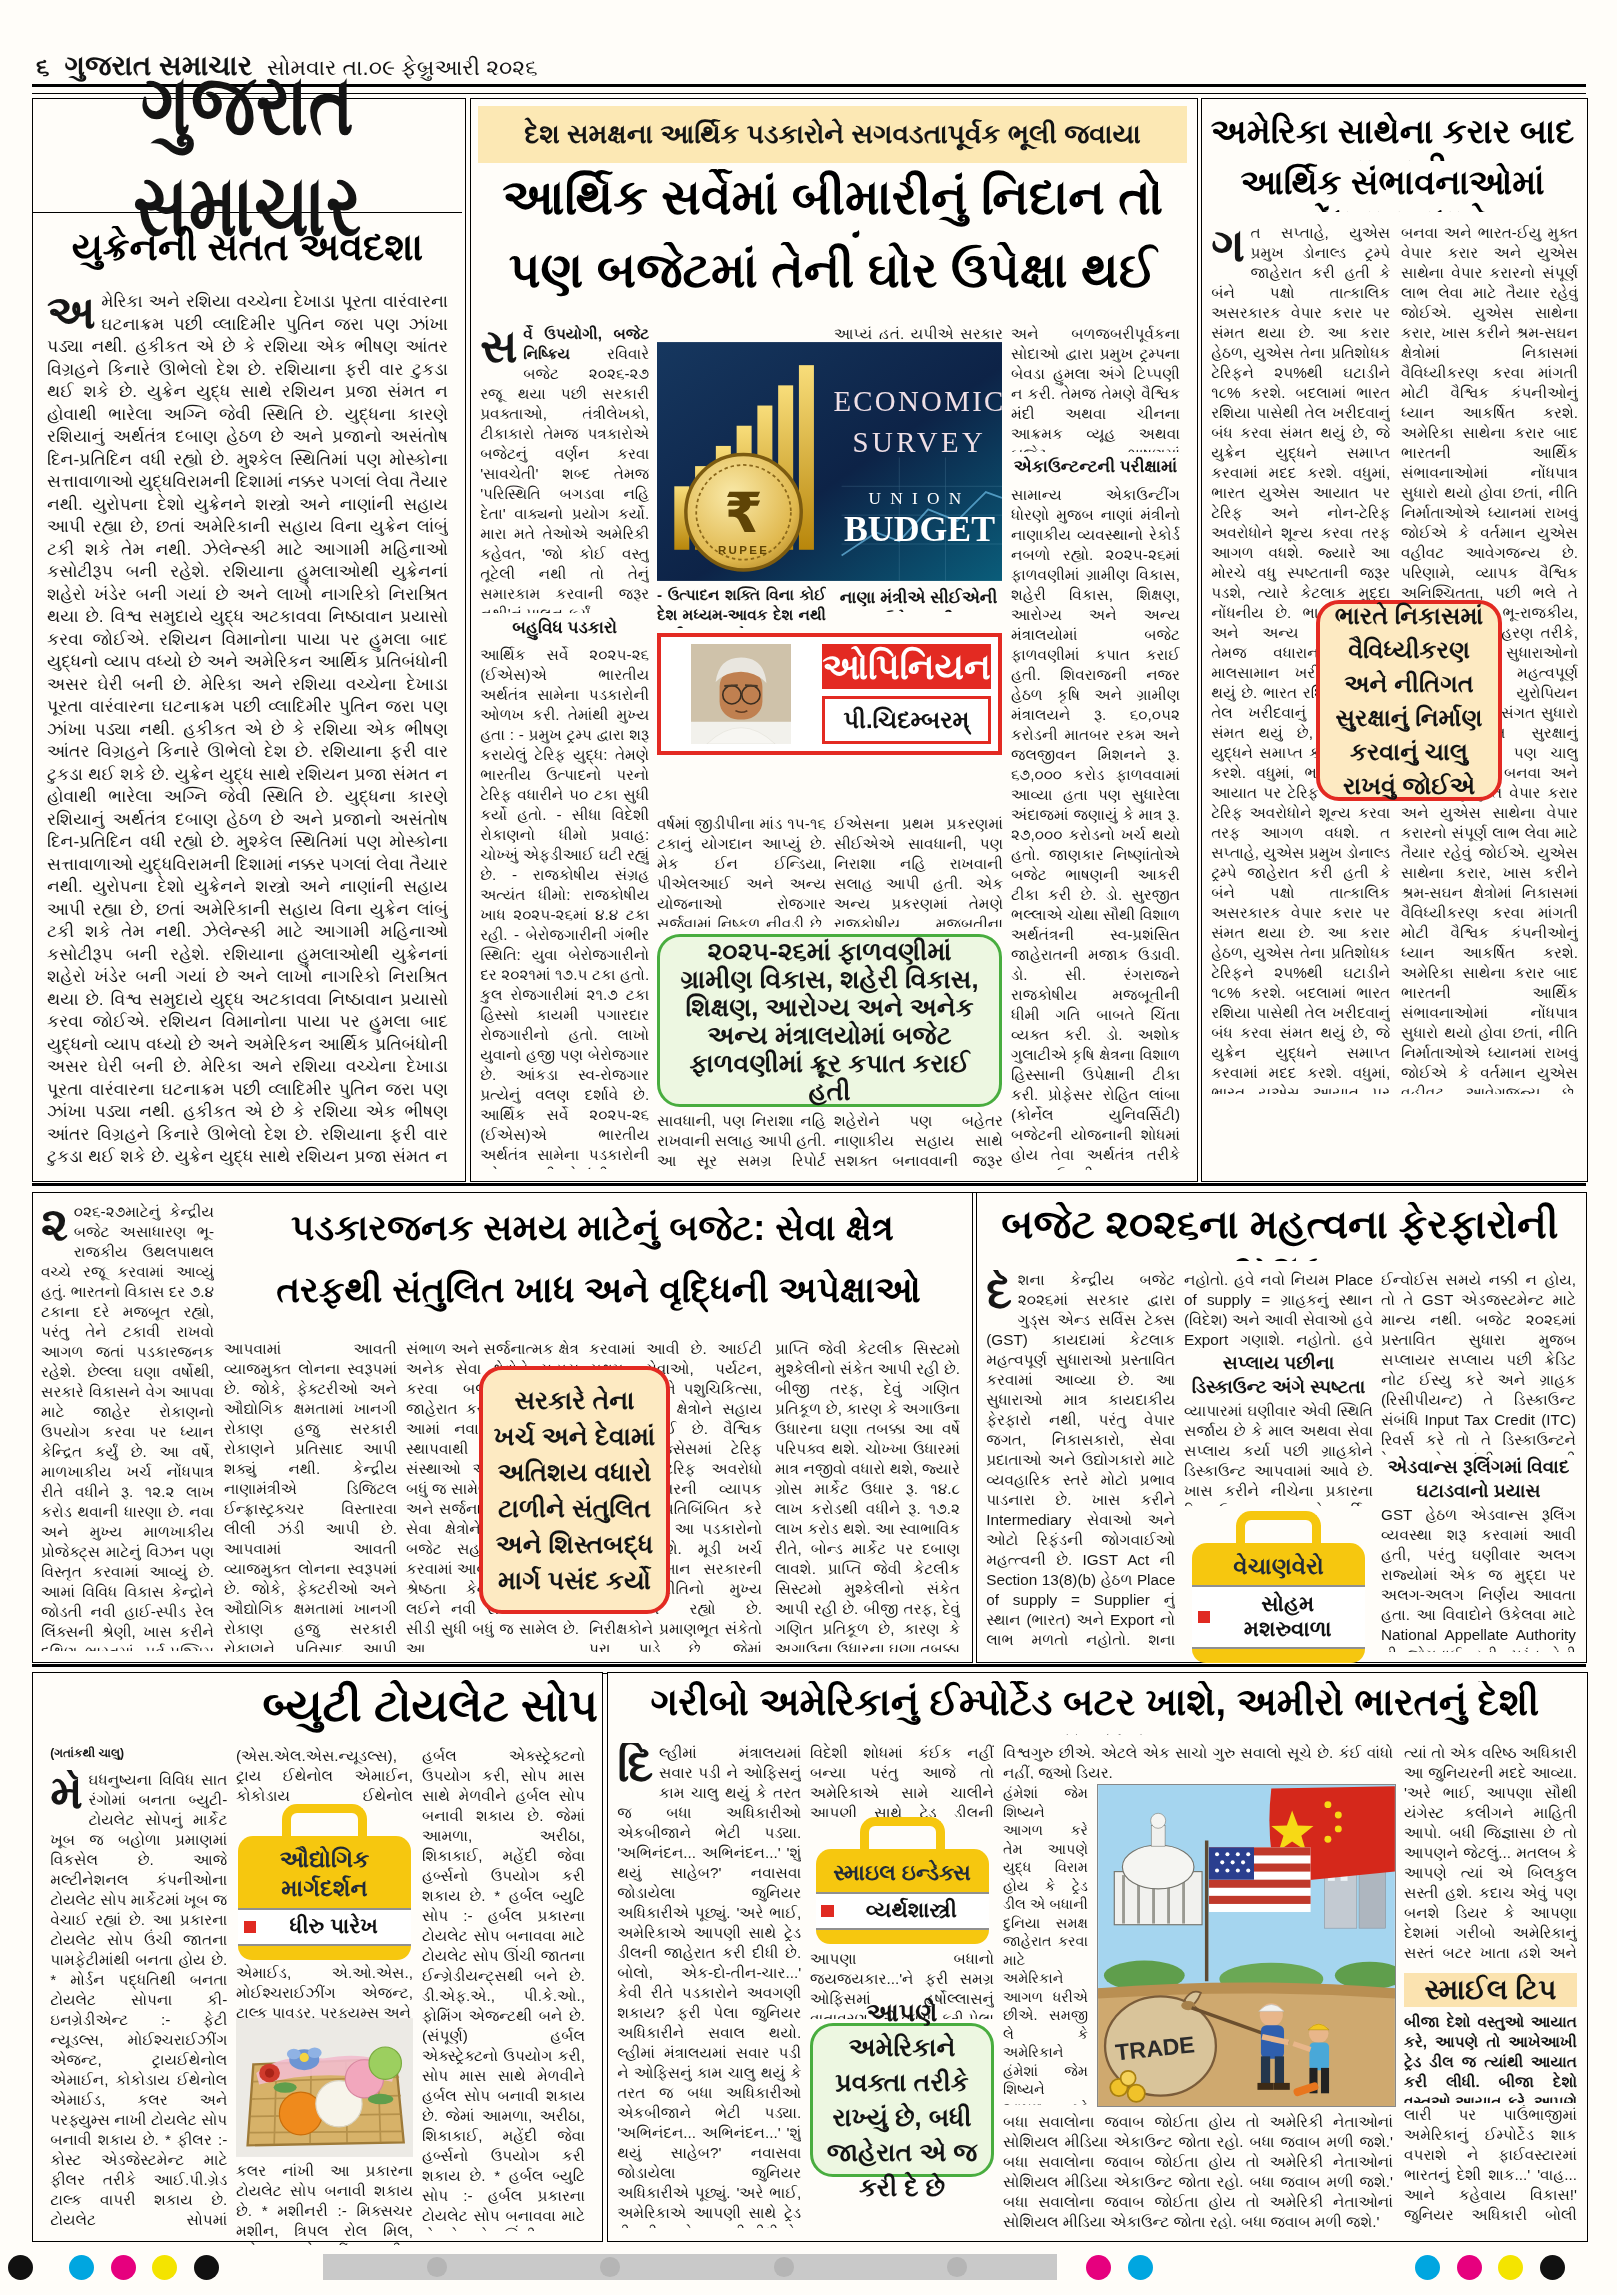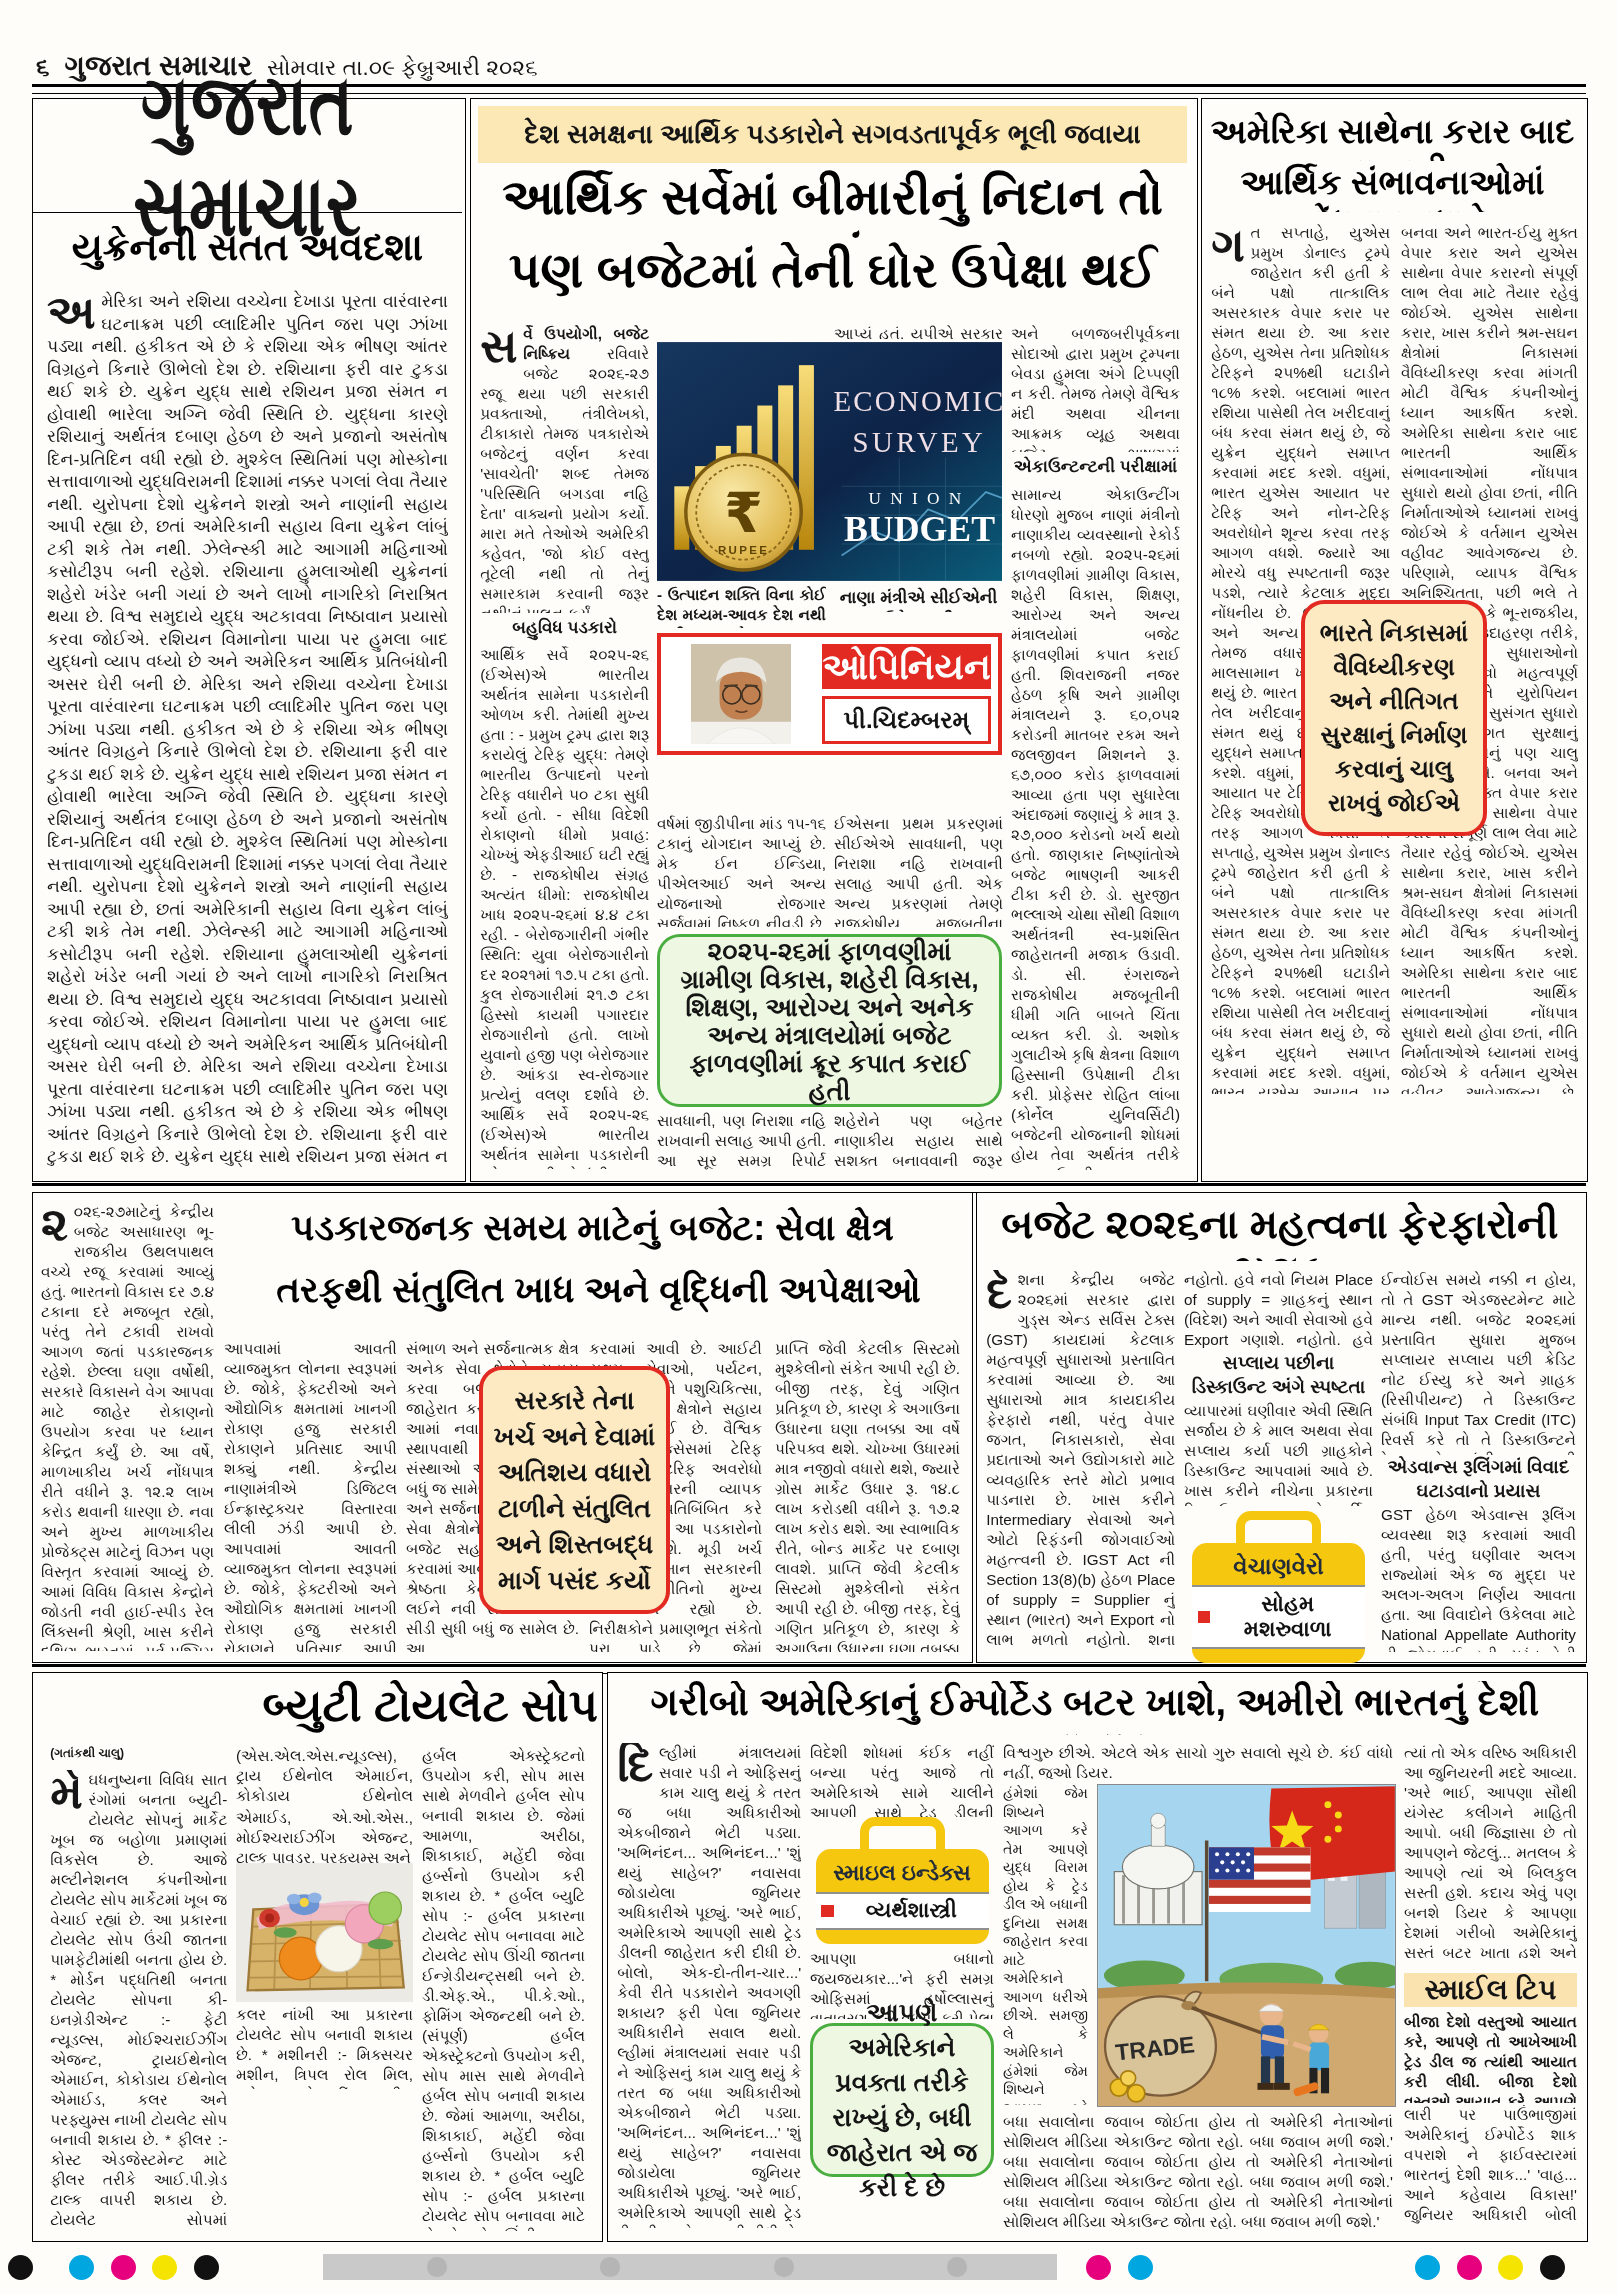--- a/index.html
+++ b/index.html
@@ -160,21 +160,21 @@
     <div class="bt abs" style="left:540px;top:386px;width:169px;height:685px">સામાન્ય એકાઉન્ટીંગ ધોરણો મુજબ નાણાં મંત્રીનો નાણાકીય વ્યવસ્થાનો રેકોર્ડ નબળો રહ્યો. ૨૦૨૫-૨૬માં ફાળવણીમાં ગ્રામીણ વિકાસ, શહેરી વિકાસ, શિક્ષણ, આરોગ્ય અને અન્ય મંત્રાલયોમાં બજેટ ફાળવણીમાં કપાત કરાઈ હતી. શિવરાજની નજર હેઠળ કૃષિ અને ગ્રામીણ મંત્રાલયને રૂ. ૬૦,૦૫૨ કરોડની માતબર રકમ અને જલજીવન મિશનને રૂ. ૬૭,૦૦૦ કરોડ ફાળવવામાં આવ્યા હતા પણ સુધારેલા અંદાજમાં જણાયું કે માત્ર રૂ. ૨૭,૦૦૦ કરોડનો ખર્ચ થયો હતો. જાણકાર નિષ્ણાંતોએ બજેટ ભાષણની આકરી ટીકા કરી છે. ડો. સુરજીત ભલ્લાએ ચોથા સૌથી વિશાળ અર્થતંત્રની સ્વ-પ્રશંસિત જાહેરાતની મજાક ઉડાવી. ડો. સી. રંગરાજને રાજકોષીય મજબૂતીની ધીમી ગતિ બાબતે ચિંતા વ્યક્ત કરી. ડો. અશોક ગુલાટીએ કૃષિ ક્ષેત્રના વિશાળ હિસ્સાની ઉપેક્ષાની ટીકા કરી. પ્રોફેસર રોહિત લાંબા (કોર્નેલ યુનિવર્સિટી) બજેટની યોજનાની શોધમાં હોય તેવા અર્થતંત્ર તરીકે મજાક ઉડાવી.</div>
   </div>
 
   <div class="box" style="left:1201px;top:98px;width:385px;height:1082px">
     <div class="hl abs" style="left:4.6px;top:12.7px;width:372px;height:49px;font-size:34px">અમેરિકા સાથેના કરાર બાદ ભારતની</div>
     <div class="hl abs" style="left:4.6px;top:64px;width:372px;height:49px;font-size:34px">આર્થિક સંભાવનાઓમાં નોંધપાત્ર વધારો</div>
     <div class="bt abs" style="left:9.2px;top:124px;width:179px;height:871px">
       <span class="dc">ગ</span><span>ત સપ્તાહે, યુએસ પ્રમુખ ડોનાલ્ડ ટ્રમ્પે જાહેરાત કરી હતી કે બંને પક્ષો તાત્કાલિક અસરકારક વેપાર કરાર પર સંમત થયા છે. આ કરાર હેઠળ, યુએસ તેના પ્રતિશોધક ટેરિફને ૨૫%થી ઘટાડીને ૧૮% કરશે. બદલામાં ભારત રશિયા પાસેથી તેલ ખરીદવાનું બંધ કરવા સંમત થયું છે, જે યુક્રેન યુદ્ધને સમાપ્ત કરવામાં મદદ કરશે. વધુમાં, ભારત યુએસ આયાત પર ટેરિફ અને નોન-ટેરિફ અવરોધોને શૂન્ય કરવા તરફ આગળ વધશે. જ્યારે આ મોરચે વધુ સ્પષ્ટતાની જરૂર પડશે, ત્યારે કેટલાક મુદ્દા નોંધનીય છે. ભારતે કોલસો અને અન્ય માલસામાન તેમજ વધારાના યુએસ માલસામાન ખરીદવા સંમત થયું છે. ભારત રશિયા પાસેથી તેલ ખરીદવાનું બંધ કરવા સંમત થયું છે, જે યુક્રેન યુદ્ધને સમાપ્ત કરવામાં મદદ કરશે. વધુમાં, ભારત યુએસ આયાત પર ટેરિફ અને નોન-ટેરિફ અવરોધોને શૂન્ય કરવા તરફ આગળ વધશે. ત સપ્તાહે, યુએસ પ્રમુખ ડોનાલ્ડ ટ્રમ્પે જાહેરાત કરી હતી કે બંને પક્ષો તાત્કાલિક અસરકારક વેપાર કરાર પર સંમત થયા છે. આ કરાર હેઠળ, યુએસ તેના પ્રતિશોધક ટેરિફને ૨૫%થી ઘટાડીને ૧૮% કરશે. બદલામાં ભારત રશિયા પાસેથી તેલ ખરીદવાનું બંધ કરવા સંમત થયું છે, જે યુક્રેન યુદ્ધને સમાપ્ત કરવામાં મદદ કરશે. વધુમાં, ભારત યુએસ આયાત પર ટેરિફ અને નોન-ટેરિફ અવરોધોને શૂન્ય કરવા તરફ આગળ વધશે. જ્યારે આ મોરચે વધુ સ્પષ્ટતાની જરૂર પડશે, ત્યારે કેટલાક મુદ્દા નોંધનીય છે. ભારતે કોલસો અને અન્ય માલસામાન તેમજ વધારાના યુએસ માલસામાન ખરીદવા સંમત થયું છે. ભારત રશિયા પાસેથી તેલ ખરીદવાનું બંધ કરવા સંમત થયું છે, જે યુક્રેન યુદ્ધને સમાપ્ત કરવામાં મદદ કરશે. વધુમાં, ભારત યુએસ આયાત પર ટેરિફ અને નોન-ટેરિફ અવરોધોને શૂન્ય કરવા તરફ આગળ વધશે.</span>
     </div>
     <div class="bt abs" style="left:199px;top:124px;width:177px;height:871px">બનવા અને ભારત-ઈયુ મુક્ત વેપાર કરાર અને યુએસ સાથેના વેપાર કરારનો સંપૂર્ણ લાભ લેવા માટે તૈયાર રહેવું જોઈએ. યુએસ સાથેના કરાર, ખાસ કરીને શ્રમ-સઘન ક્ષેત્રોમાં નિકાસમાં વૈવિધ્યીકરણ કરવા માંગતી મોટી વૈશ્વિક કંપનીઓનું ધ્યાન આકર્ષિત કરશે. અમેરિકા સાથેના કરાર બાદ ભારતની આર્થિક સંભાવનાઓમાં નોંધપાત્ર સુધારો થયો હોવા છતાં, નીતિ નિર્માતાઓએ ધ્યાનમાં રાખવું જોઈએ કે વર્તમાન યુએસ વહીવટ આવેગજન્ય છે. પરિણામે, વ્યાપક વૈશ્વિક અનિશ્ચિતતા, પછી ભલે તે આર્થિક હોય કે ભૂ-રાજકીય, ચાલુ રહેશે. ઉદાહરણ તરીકે, રાખવી અને સુધારાઓનો વ્યાપ વધારવો મહત્વપૂર્ણ રહેશે. ભારતે યુરોપિયન બજારોમાં વધુ સુસંગત સુધારો અને નીતિગત સુરક્ષાનું નિર્માણ કરવાનું પણ ચાલુ રાખવું જોઈએ. બનવા અને ભારત-ઈયુ મુક્ત વેપાર કરાર અને યુએસ સાથેના વેપાર કરારનો સંપૂર્ણ લાભ લેવા માટે તૈયાર રહેવું જોઈએ. યુએસ સાથેના કરાર, ખાસ કરીને શ્રમ-સઘન ક્ષેત્રોમાં નિકાસમાં વૈવિધ્યીકરણ કરવા માંગતી મોટી વૈશ્વિક કંપનીઓનું ધ્યાન આકર્ષિત કરશે. અમેરિકા સાથેના કરાર બાદ ભારતની આર્થિક સંભાવનાઓમાં નોંધપાત્ર સુધારો થયો હોવા છતાં, નીતિ નિર્માતાઓએ ધ્યાનમાં રાખવું જોઈએ કે વર્તમાન યુએસ વહીવટ આવેગજન્ય છે. પરિણામે, વ્યાપક વૈશ્વિક અનિશ્ચિતતા, પછી ભલે તે આર્થિક હોય કે ભૂ-રાજકીય, ચાલુ રહેશે. ઉદાહરણ તરીકે, રાખવી અને સુધારાઓનો વ્યાપ વધારવો મહત્વપૂર્ણ રહેશે. ભારતે યુરોપિયન બજારોમાં વધુ સુસંગત સુધારો અને નીતિગત સુરક્ષાનું નિર્માણ કરવાનું પણ ચાલુ રાખવું જોઈએ.</div>
-    <div class="cbox abs" style="left:99px;top:501px;width:186px;height:236px;font-size:24px;line-height:34px;box-sizing:border-box">ભારતે નિકાસમાં વૈવિધ્યીકરણ અને નીતિગત સુરક્ષાનું નિર્માણ કરવાનું ચાલુ રાખવું જોઈએ</div>
+    <div class="cbox abs" style="left:114px;top:501px;width:186px;height:201px;font-size:24px;line-height:34px;box-sizing:border-box">ભારતે નિકાસમાં વૈવિધ્યીકરણ અને નીતિગત સુરક્ષાનું નિર્માણ કરવાનું ચાલુ રાખવું જોઈએ</div>
   </div>
 
   <div class="drule" style="left:32px;top:1183px;width:1554px"></div>
 
   <div class="box" style="left:32px;top:1192px;width:939px;height:469px">
     <div class="bt abs" style="left:8px;top:9.2px;width:173px;height:449px">
       <span class="dc">૨</span><span>૦૨૬-૨૭માટેનું કેન્દ્રીય બજેટ અસાધારણ ભૂ-રાજકીય ઉથલપાથલ વચ્ચે રજૂ કરવામાં આવ્યું હતું. ભારતનો વિકાસ દર ૭.૪ ટકાના દરે મજબૂત રહ્યો, પરંતુ તેને ટકાવી રાખવો આગળ જતાં પડકારજનક રહેશે. છેલ્લા ઘણા વર્ષોથી, સરકારે વિકાસને વેગ આપવા માટે જાહેર રોકાણનો ઉપયોગ કરવા પર ધ્યાન કેન્દ્રિત કર્યું છે. આ વર્ષે, માળખાકીય ખર્ચ નોંધપાત્ર રીતે વધીને રૂ. ૧૨.૨ લાખ કરોડ થવાની ધારણા છે. નવા અને મુખ્ય માળખાકીય પ્રોજેક્ટ્સ માટેનું વિઝન પણ વિસ્તૃત કરવામાં આવ્યું છે. આમાં વિવિધ વિકાસ કેન્દ્રોને જોડતી નવી હાઈ-સ્પીડ રેલ લિંક્સની શ્રેણી, ખાસ કરીને દક્ષિણ ભારતમાં, પૂર્વ-પશ્ચિમ કોરિડોર અને ૨૦ નવાં રાષ્ટ્રિય ધોરીમાર્ગ સામેલ છે. જેનો હેતુ અંતરિયાળ વિસ્તારોની બંદરો સુધી પહોંચ વધારવાનો છે. એ નોંધવું યોગ્ય છે કે વ્યવહારુ મૂડી ખર્ચનો મોટો હિસ્સો રાજ્યોને તેમના પોતાના રોકાણ માટે આપવામાં આવતી વ્યાજમુક્ત લોનના સ્વરૂપમાં છે.</span>
     </div>
     <div class="hl abs" style="left:191px;top:14px;width:737px;height:60px;font-size:36px">પડકારજનક સમય માટેનું બજેટ: સેવા ક્ષેત્ર</div>
     <div class="hl abs" style="left:197px;top:76px;width:737px;height:60px;font-size:36px">તરફથી સંતુલિત ખાધ અને વૃદ્ધિની અપેક્ષાઓ</div>
@@ -218,20 +218,32 @@
   <div class="box" style="left:32px;top:1672px;width:569px;height:568px">
     <div class="hl abs" style="left:13px;top:7px;width:552px;height:57px;font-size:45px;text-align:right;padding-right:10.4px">બ્યુટી ટોયલેટ સોપ</div>
     <div class="abs" style="left:17.3px;top:73px;width:177px;height:485px">
       <div style="font-weight:700;font-size:12px;height:24px">(ગતાંકથી ચાલુ)</div>
       <div class="bt" style="height:461px">
         <span class="dc">મે</span><span>ઘધનુષ્યના વિવિધ સાત રંગોમાં બનતા બ્યુટી-ટોયલેટ સોપનું માર્કેટ ખૂબ જ બહોળા પ્રમાણમાં વિકસેલ છે. આજે મલ્ટીનેશનલ કંપનીઓના ટોયલેટ સોપ માર્કેટમાં ખૂબ જ વેચાઈ રહ્યાં છે. આ પ્રકારના ટોયલેટ સોપ ઉંચી જાતના પામફેટીમાંથી બનતા હોય છે. * મોર્ડન પદ્ધતિથી બનતા ટોયલેટ સોપના કી-ઇનગ્રેડીએન્ટ :- ફેટી ન્યૂડલ્સ, મોઈશ્ચરાઈઝીંગ એજન્ટ, ટ્રાયઈથેનોલ એમાઈન, કોકોડાય ઈથેનોલ એમાઈડ, કલર અને પરફ્યુમ્સ નાખી ટોયલેટ સોપ બનાવી શકાય છે. * ફીલર :- કોસ્ટ એડજેસ્ટમેન્ટ માટે ફીલર તરીકે આઈ.પી.ગ્રેડ ટાલ્ક વાપરી શકાય છે. ટોયલેટ સોપમાં મોઈશ્ચરાઈઝીંગ એજન્ટ વાપરવાથી કોસ્ટમાં ૨૦ ટકાનો ફરક પડે છે. સાથે સોપમાં સારું રીઝલ્ટ મળે છે. મોઈશ્ચરાઈઝીંગ ઈફેક્ટ આપે છે. * સિન્થેટીક ફેટી આલ્કોહોલ ન્યૂડલ્સમાંથી બનતા ટોયલેટ સોપના કી-ઈનગ્રેડીએન્ટ :- ફેટી આલ્કોહોલ ન્યૂડલ્સ</span>
       </div>
     </div>
     <div class="abs" style="left:203px;top:73px;width:177px;height:485px">
       <div class="bt" style="height:58px">(એસ.એલ.એસ.ન્યૂડલ્સ), ટ્રાય ઈથેનોલ એમાઈન, કોકોડાય ઈથેનોલ (એસ.એલ.એસ.ન્યૂડલ્સ), ટ્રાય ઈથેનોલ એમાઈન, કોકોડાય ઈથેનોલ</div>
+      <div class="brief">
+        <div class="b-handle"></div>
+        <div class="b-body">
+          <div class="b-title">ઔદ્યોગિક</div>
+          <div class="b-title">માર્ગદર્શન</div>
+        </div>
+        <div class="b-band">
+            <span class="b-sq"></span>
+            <span class="b-name">ધીરુ પારેખ</span>
+          </div>
+        <div class="b-tail"></div>
+      </div>
       <div class="bt" style="height:55px;margin-top:3.5px">એમાઈડ, એ.ઓ.એસ., મોઈશ્ચરાઈઝીંગ એજન્ટ, ટાલ્ક પાવડર, પરફ્યુમ્સ અને</div>
       <div style="height:139px">
         <svg class="svgfit" viewBox="0 0 306 240">
           <rect width="306" height="240" fill="#eceae5"></rect>
           <path d="M30 80 L276 70 L290 215 L20 220 Z" fill="#d7b269" stroke="#9e7a38" stroke-width="4"></path>
           <g stroke="#a8843f" stroke-width="3" opacity="0.7">
             <line x1="28" y1="110" x2="282" y2="102"></line>
               <line x1="26" y1="140" x2="285" y2="134"></line>
             <line x1="24" y1="170" x2="287" y2="166"></line>
               <line x1="22" y1="198" x2="289" y2="196"></line>

